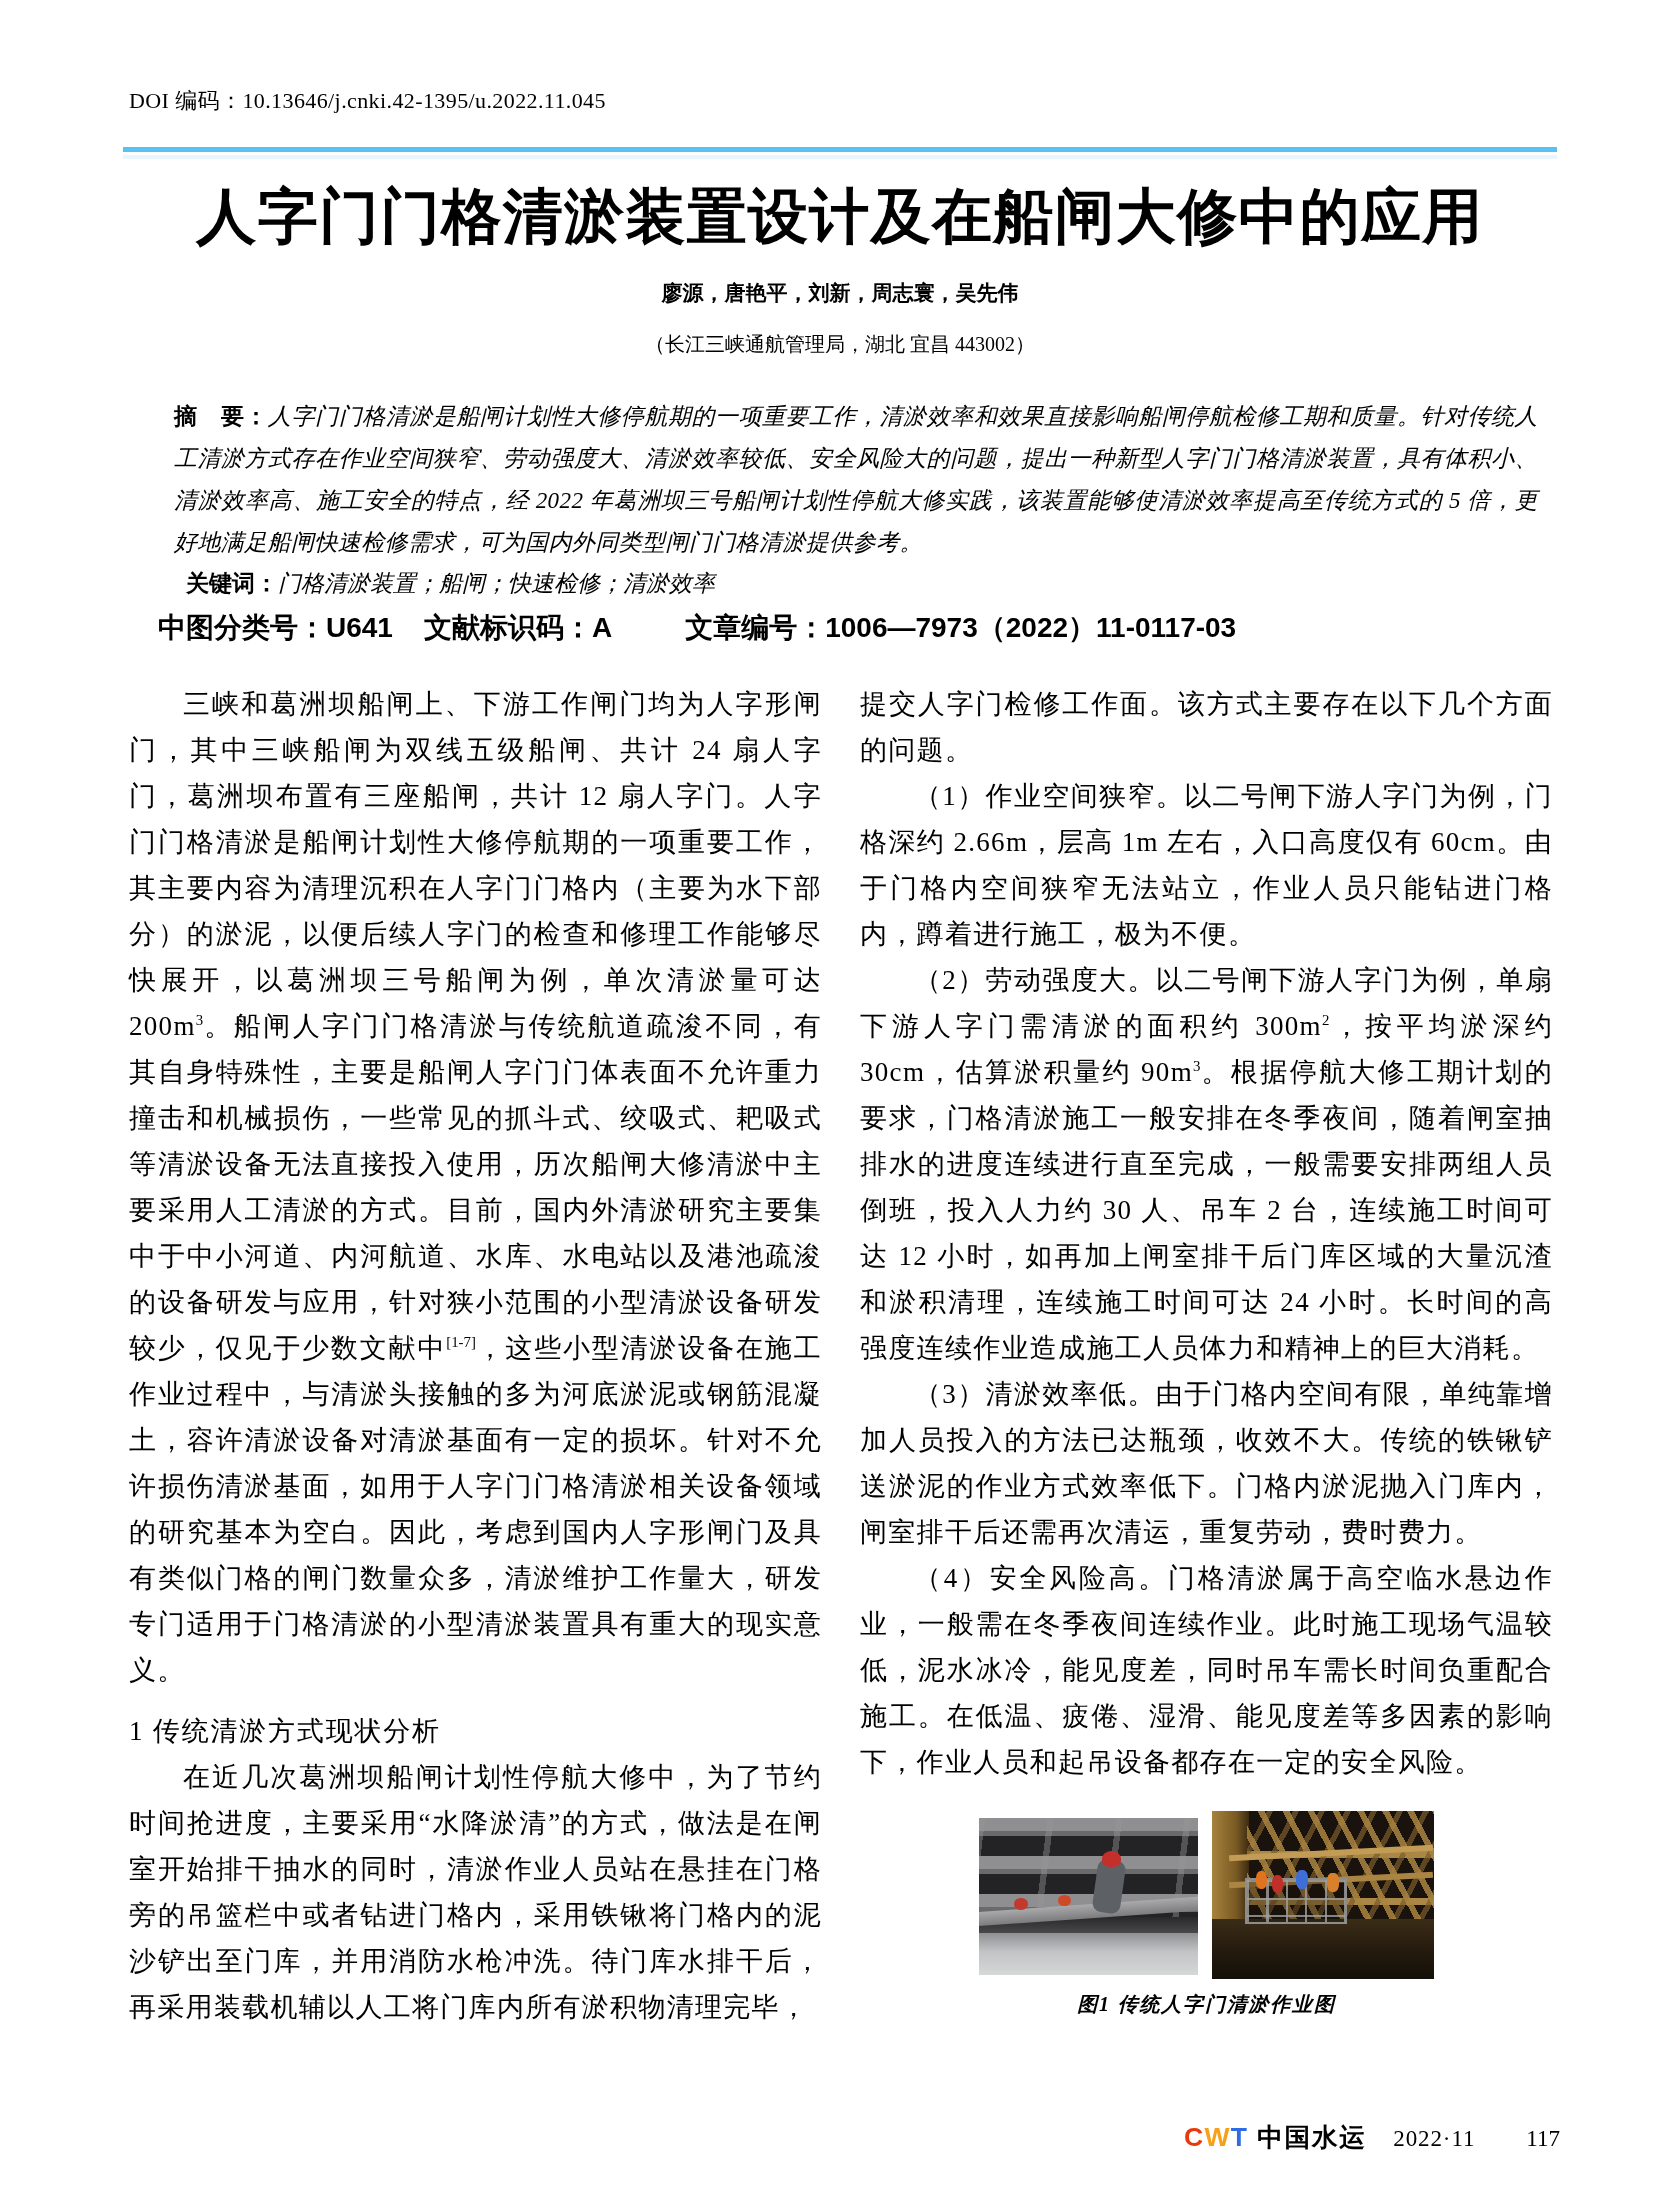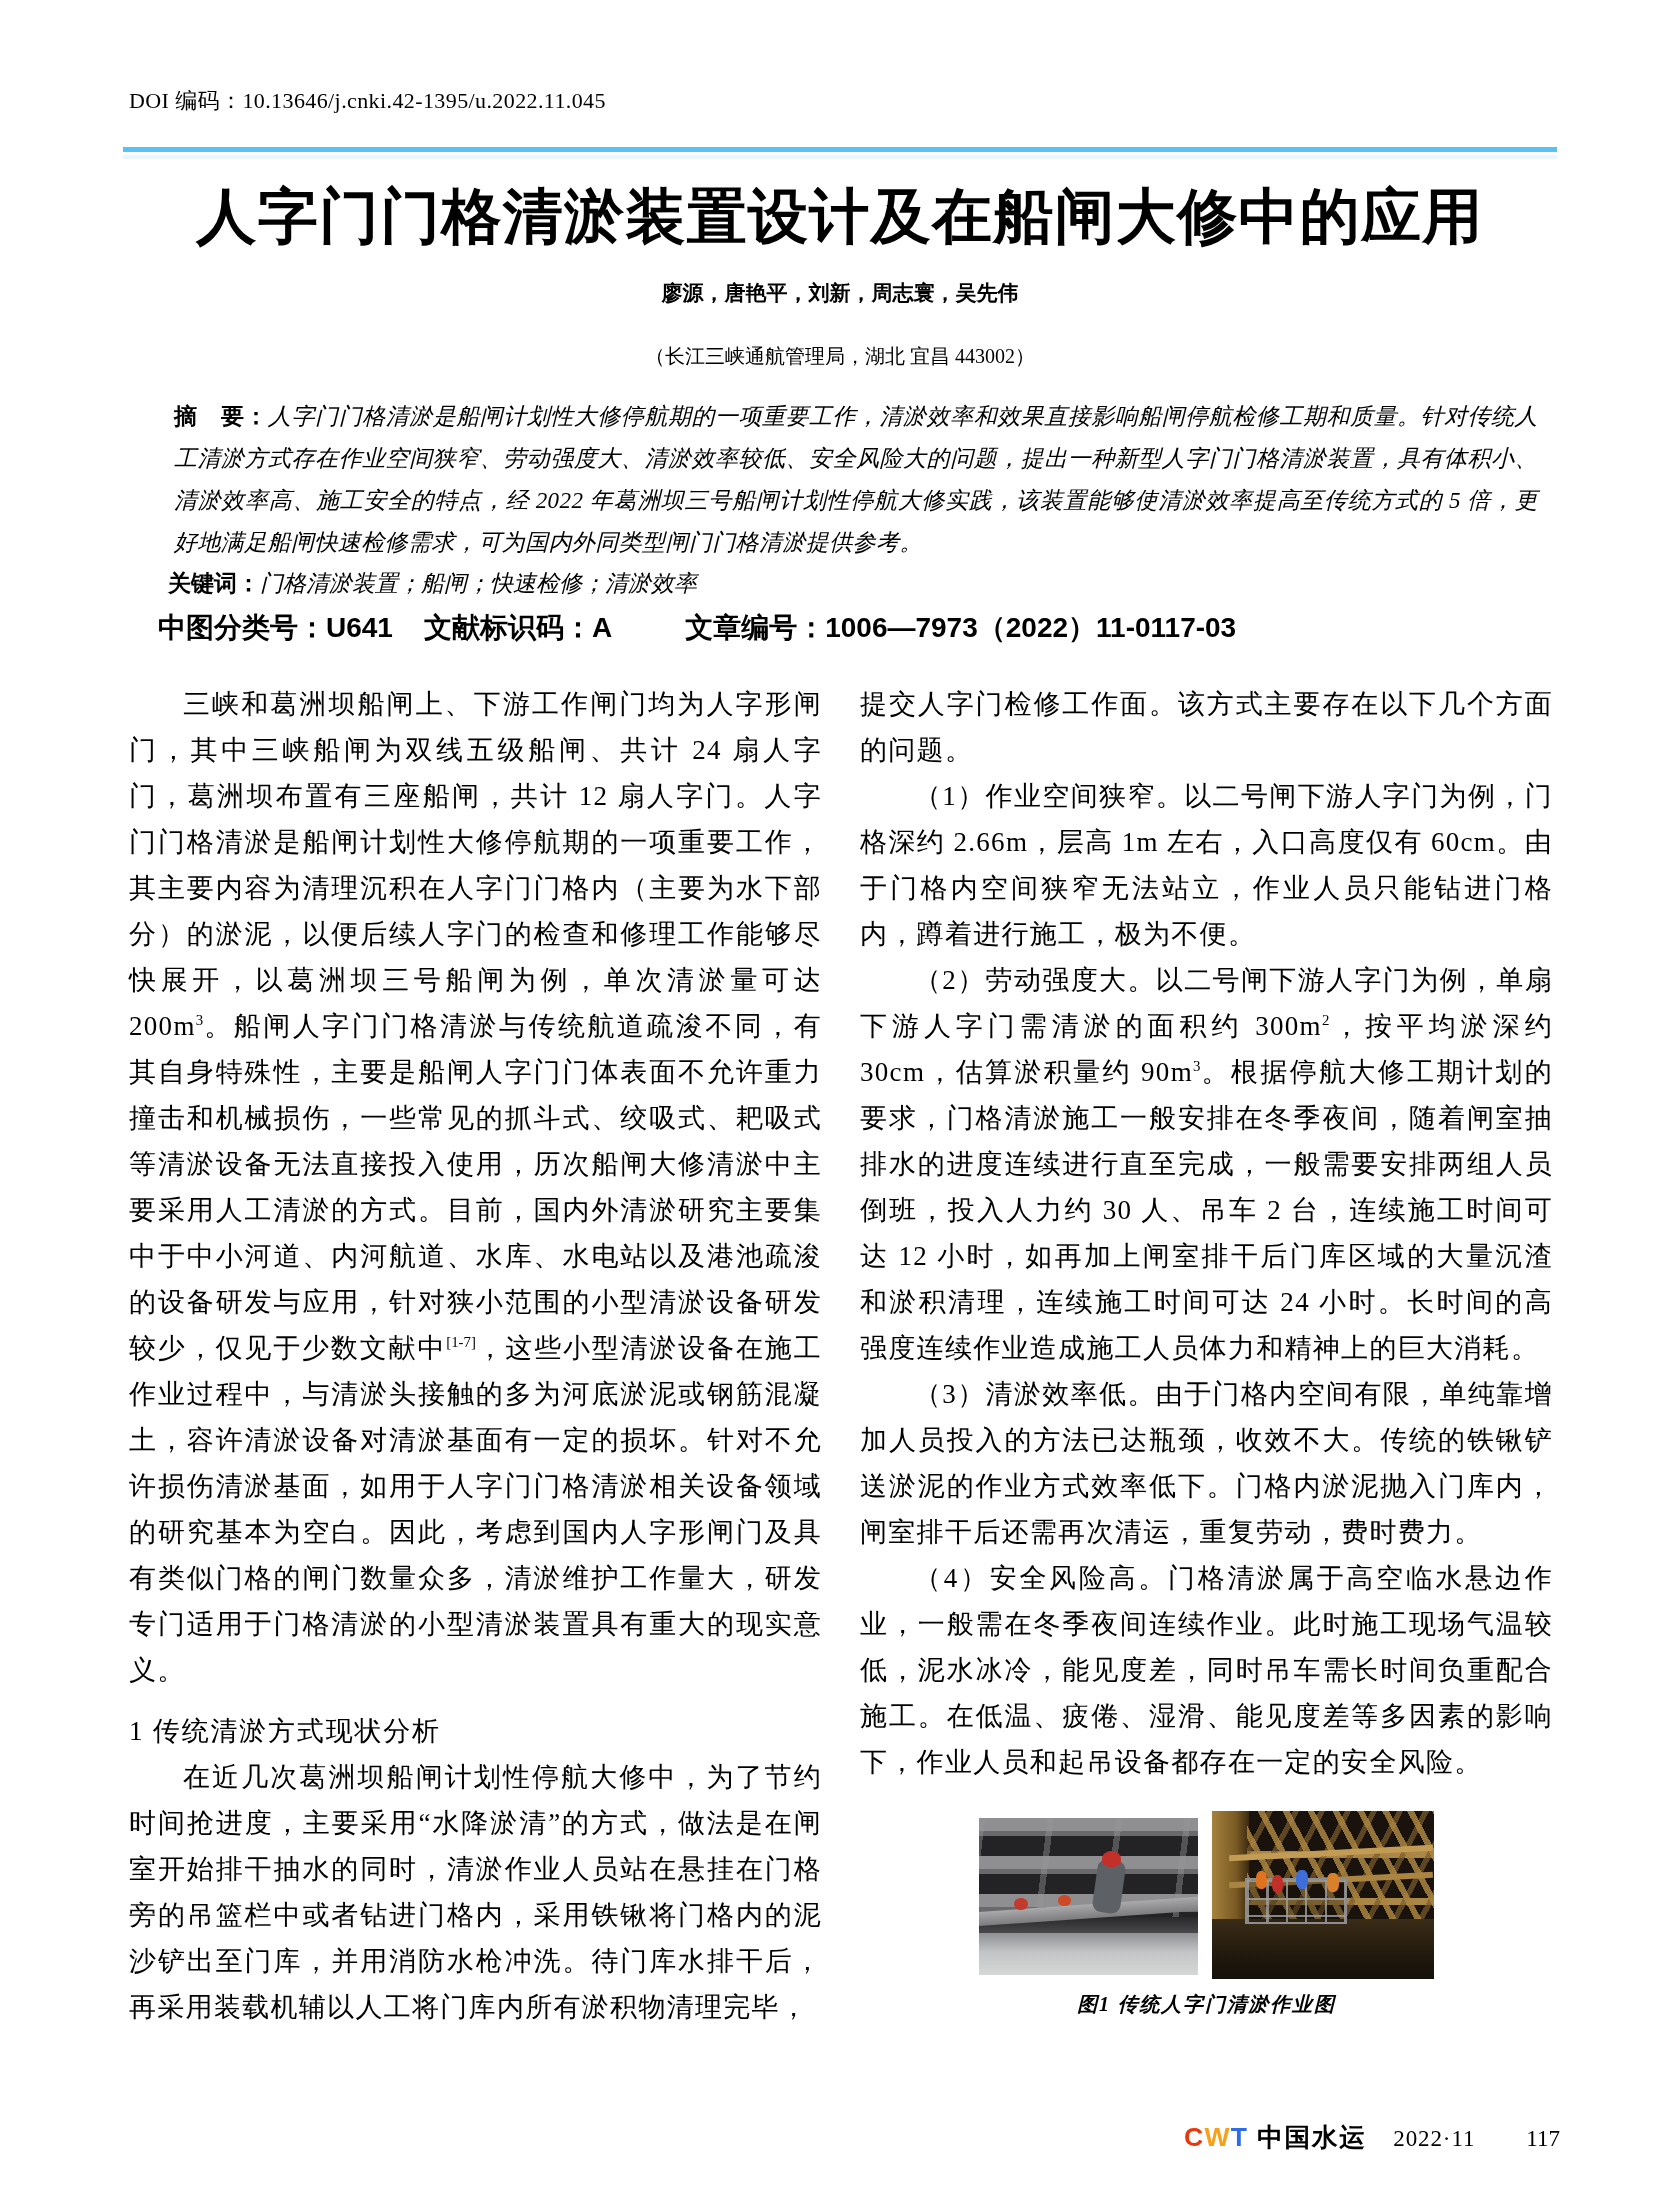--- a/index.html
+++ b/index.html
@@ -9,28 +9,28 @@
     overflow:hidden;
   }
   .doi-line { position:absolute; left:129px; top:86px; font-size:22px; letter-spacing:0.4px; }
   .top-rule { position:absolute; left:123px; top:147px; width:1434px; height:4.9px; background:#58c2f0; }
   .top-rule-soft { position:absolute; left:123px; top:155px; width:1434px; height:4px; background:#eaf6fd; }
 
   .page-title { position:absolute; left:66px; top:177px; width:1548px; text-align:center;
     font-size:60px; font-weight:bold; letter-spacing:1.3px; white-space:nowrap; }
   .authors-line { position:absolute; left:66px; top:279px; width:1548px; text-align:center;
     font-size:21px; font-weight:bold; font-family:"Liberation Sans","DejaVu Sans",sans-serif; }
-  .affiliation-line { position:absolute; left:66px; top:343px; width:1548px; text-align:center; font-size:20px; }
+  .affiliation-line { position:absolute; left:66px; top:331px; width:1548px; text-align:center; font-size:20px; }
 
   .abstract-block { position:absolute; left:174px; top:395px; width:1364px;
     font-size:23px; line-height:42px; text-align:justify; letter-spacing:0.4px; }
   .ab-label { font-weight:bold; font-style:normal; font-family:"Liberation Sans","DejaVu Sans",sans-serif; }
   .ab-text { font-style:italic; }
 
-  .keywords-line { position:absolute; left:168px; top:568px; width:1364px; font-size:23px; }
+  .keywords-line { position:absolute; left:186px; top:568px; width:1364px; font-size:23px; }
   .kw-label { font-weight:bold; font-family:"Liberation Sans","DejaVu Sans",sans-serif; }
   .kw-text { font-style:italic; }
 
   .clc-line { position:absolute; left:158px; top:609px; width:1389px; font-size:28px;
     font-weight:bold; font-family:"Liberation Sans","DejaVu Sans",sans-serif; }
   .clc-line .gap-s { margin-right:31px; }
   .clc-line .gap-l { margin-right:73px; }
 
   .col { position:absolute; top:681px; width:693px; font-size:27px; line-height:46px;
     text-align:justify; letter-spacing:1.3px; }

